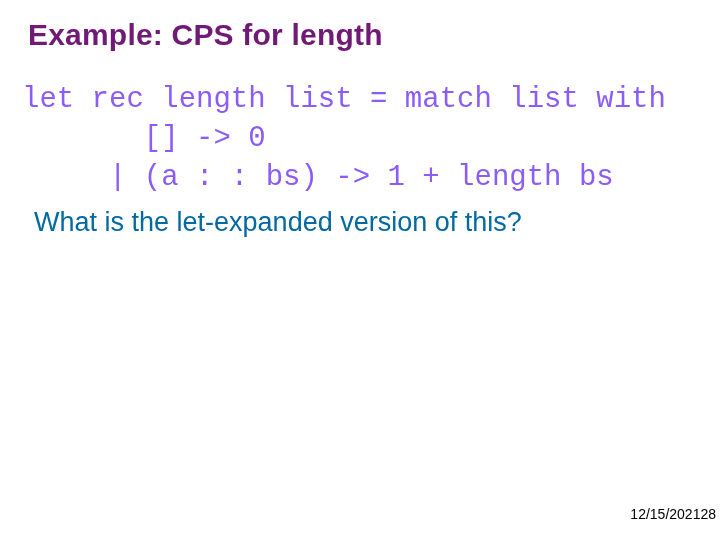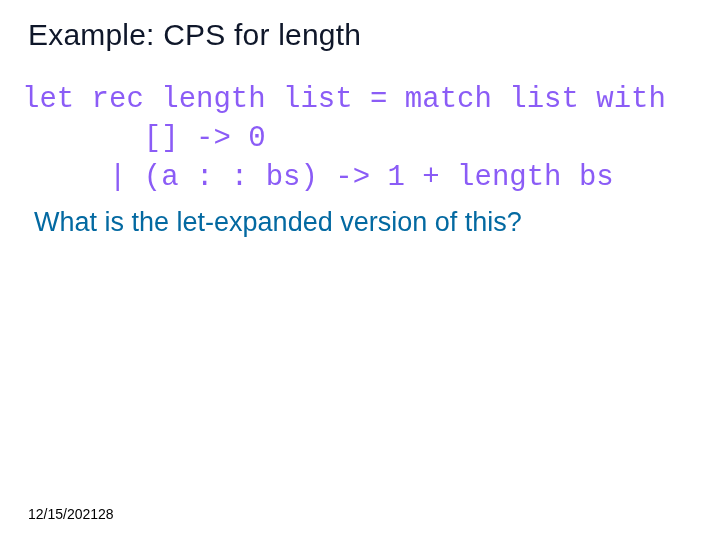--- a/index.html
+++ b/index.html
@@ -4,23 +4,23 @@
 <style>
   * { margin: 0; padding: 0; box-sizing: border-box; }
   html, body { width: 720px; height: 540px; }
   body {
     background: #ffffff;
     font-family: Arial, Helvetica, sans-serif;
     position: relative;
     padding: 18px 28px 0 28px;
   }
   .title {
-    color: #0f172a;
+    color: #701a75;
     font-size: 30px;
-    font-weight: 400;
+    font-weight: 700;
     letter-spacing: 0.2px;
     margin-bottom: 28px;
   }
   .code {
     font-family: "Courier New", Courier, monospace;
     font-size: 29px;
     color: #8b5cf6;
     line-height: 1.35;
     white-space: pre;
     margin-left: -6px;
@@ -30,23 +30,23 @@
     font-size: 27px;
     color: #0369a1;
     font-weight: 400;
     margin-top: 4px;
     margin-left: 6px;
   }
   .footer {
     position: absolute;
     bottom: 18px;
     left: 28px;
-    right: 16px;
+    right: 4px;
     display: flex;
-    justify-content: flex-start;
+    justify-content: flex-end;
     font-size: 14px;
     color: #000;
   }
   .page-num { font-size: 14px; }
 </style>
 </head>
 <body>
 
 <h1 class="title">Example: CPS for length</h1>
 

